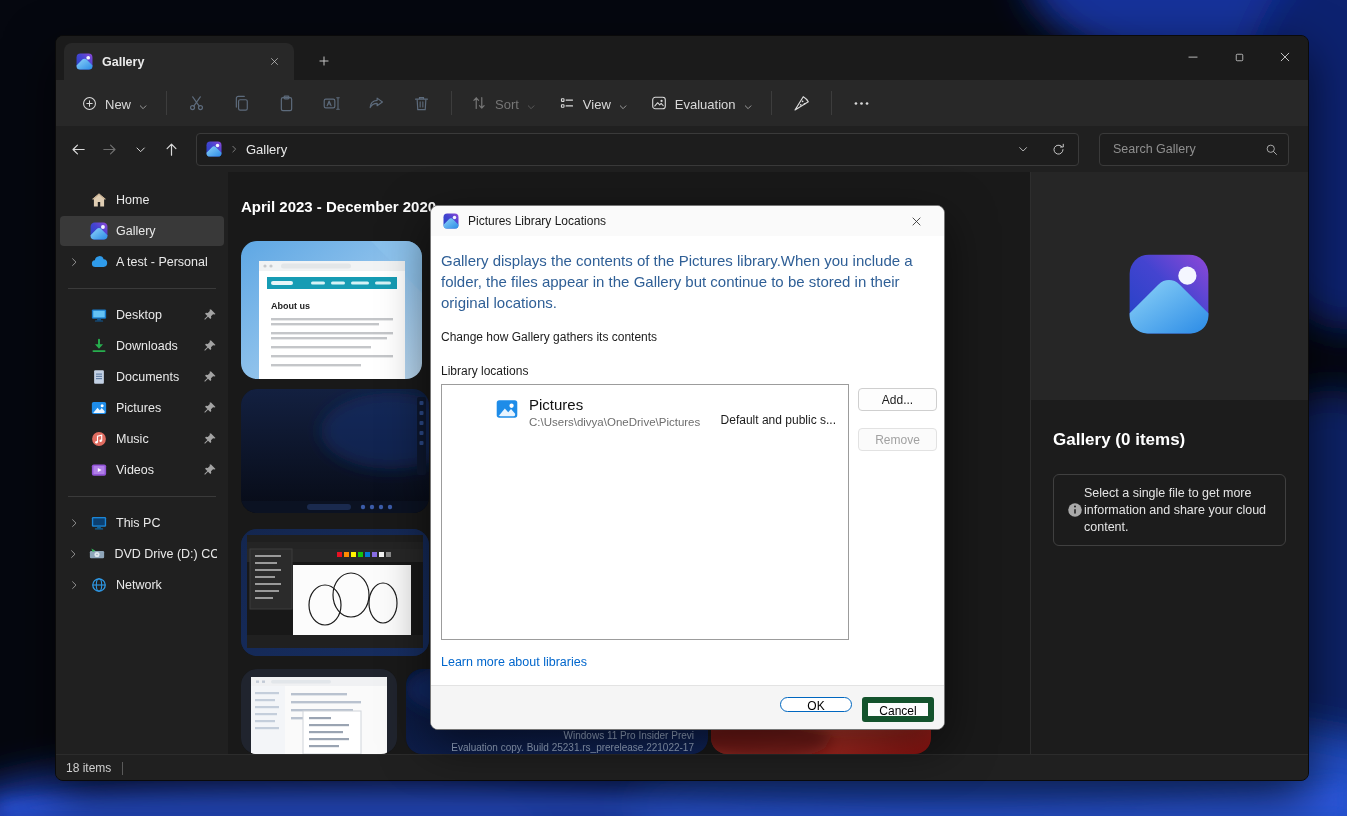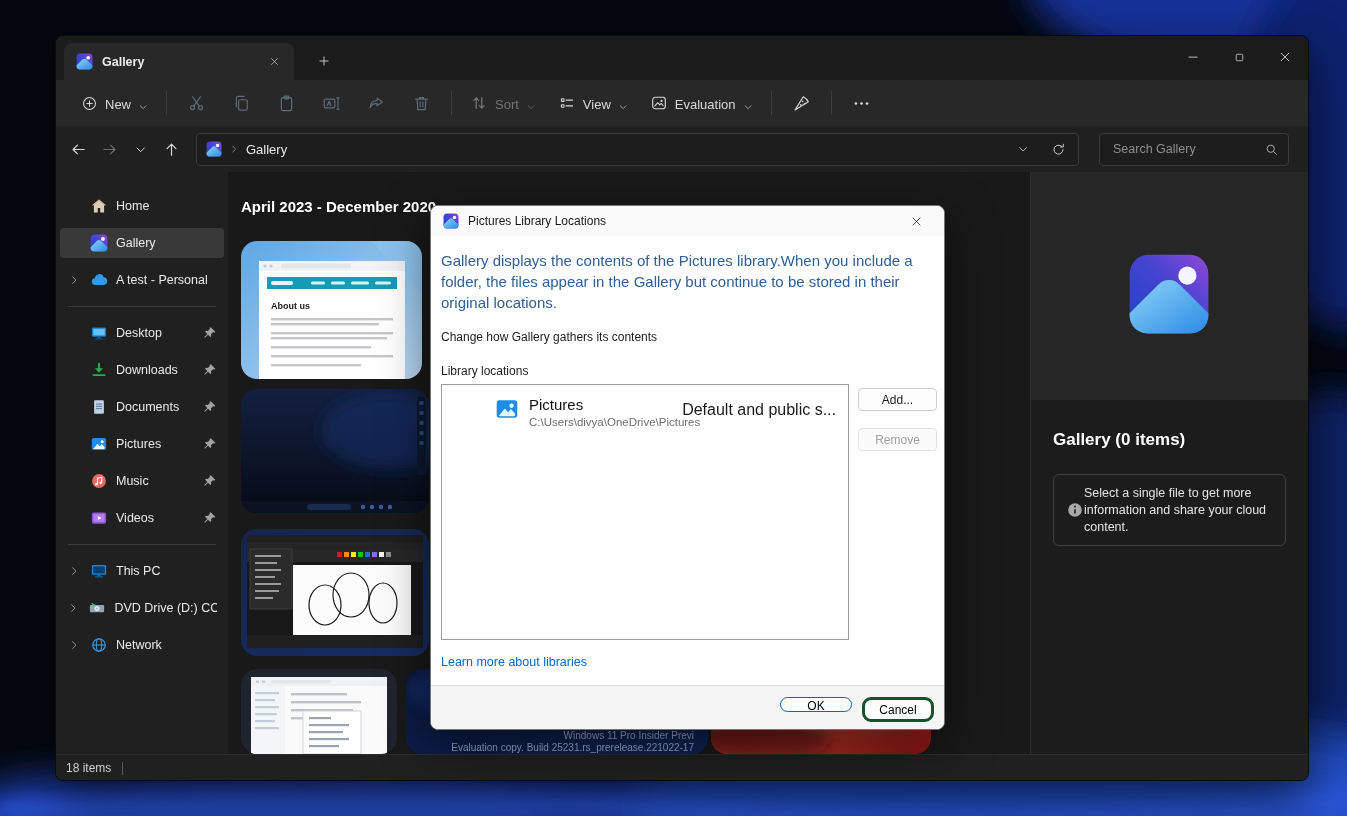--- a/index.html
+++ b/index.html
@@ -46,21 +46,21 @@
   .addr-btn{width:28px;height:28px;display:flex;align-items:center;justify-content:center;
             color:#c9c9c9;background:none;border:none;border-radius:4px}
   #searchfield{width:190px;margin-left:20px;padding:0 9px 0 11px;gap:6px}
   #searchfield input{flex:1;min-width:0;background:none;border:none;outline:none;color:#ddd;
             font-size:12.5px;font-family:inherit}
   #searchfield input::placeholder{color:#8f8f8f}
   #searchfield .mag{color:#a8a8a8}
 
   .content{display:flex;height:582px}
   .sidebar{width:172px;background:#202020;padding-top:12px;box-sizing:border-box}
-  .side-item{height:30px;margin:7px 4px;display:flex;align-items:center;border-radius:4px;
+  .side-item{height:30px;margin:1px 4px;display:flex;align-items:center;border-radius:4px;
        color:#e9e9e9;font-size:12.5px;padding:0 7px 0 6px;gap:4px}
   .side-item.sel{background:#393939}
   .chevz{width:16px;height:16px;display:flex;align-items:center;justify-content:center;color:#9d9d9d}
   .sicon{width:18px;height:18px;margin:0 4px}
   .slabel{white-space:nowrap;overflow:hidden}
   .pin{margin-left:auto;width:14px;height:14px;color:#a3a3a3}
   .side-sep{height:1px;background:#3a3a3a;margin:11px 12px}
 
   .main{flex:1;background:#191919;position:relative;overflow:hidden}
   .group-h{position:absolute;left:13px;top:26px;font-size:15px;font-weight:bold;color:#fff}
@@ -93,32 +93,32 @@
   .dclose{margin-left:auto;width:32px;height:24px;display:flex;align-items:center;
        justify-content:center;color:#333;background:none;border:none;border-radius:4px}
   .ddesc{position:absolute;left:10px;top:44px;width:498px;font-size:15px;line-height:21px;color:#2f5f96}
   .dsub{position:absolute;left:10px;top:124px}
   .dlabel{position:absolute;left:10px;top:158px}
   .dlist{position:absolute;left:10px;top:178px;width:408px;height:256px;border:1px solid #9c9c9c;
        background:#fff;box-sizing:border-box}
   .litem{position:relative;display:flex;align-items:flex-start;padding:11px 10px 0 52px;gap:9px}
   .lname{font-size:15px;color:#111;line-height:18px}
   .lpath{font-size:11.5px;color:#6e6e6e;margin-top:2px}
-  .lbadge{position:absolute;right:12px;top:16px;font-size:16px;color:#1b1b1b}
+  .lbadge{position:absolute;right:12px;top:28px;font-size:12px;color:#1b1b1b}
   .wbtn{position:absolute;font-family:inherit;font-size:12px;border-radius:4px;height:23px;
        background:#fdfdfd;border:1px solid #cfcfcf;color:#1b1b1b}
   #btn-add{left:427px;top:182px;width:79px}
   #btn-remove{left:427px;top:222px;width:79px;color:#a2a2a2;border-color:#e2e2e2;background:#fbfbfb}
   .dlink{position:absolute;left:10px;top:449px;color:#0066cc;font-size:12.5px;text-decoration:none}
   .dfooter{position:absolute;left:0;right:0;top:479px;height:46px;background:#f5f5f5;
        border-top:1px solid #e3e3e3}
   #btn-ok{position:absolute;left:349px;top:11px;width:72px;height:15px;background:#fff;
        border:1.6px solid #0067c0;border-radius:10px;font-size:12px;font-family:inherit}
   #btn-cancel{position:absolute;left:431px;top:11px;width:72px;height:25px;background:#fdfdfd;
-       border:3px solid #14532d;border-radius:9px;font-size:12px;font-family:inherit}
+       border:6px solid #14532d;border-radius:3px;font-size:12px;font-family:inherit}
 </style>
 </head>
 <body>
 
 <svg width="0" height="0" style="position:absolute" aria-hidden="true">
 <defs>
   <linearGradient id="g-bg" x1="0" y1="1" x2="1" y2="0">
     <stop offset="0" stop-color="#2242c6"></stop>
         <stop offset=".55" stop-color="#4444d0"></stop>
         <stop offset="1" stop-color="#9048d8"></stop>

